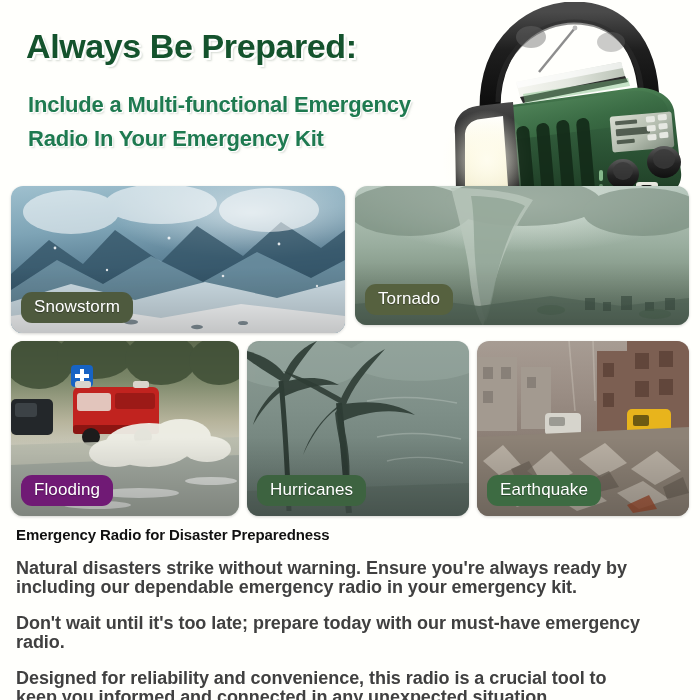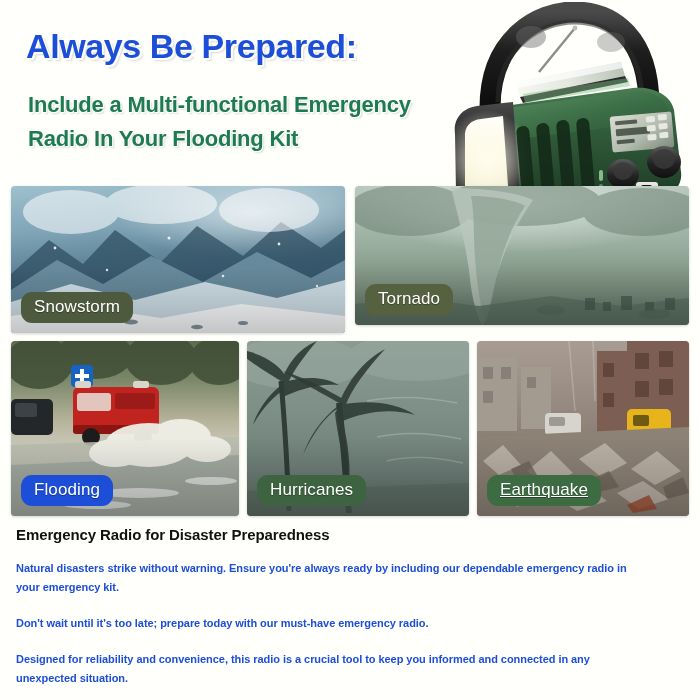--- a/index.html
+++ b/index.html
@@ -60,21 +60,21 @@
   .grid {
     position: absolute;
     left: 11px;
     top: 186px;
     width: 678px;
     height: 330px;
   }
 
   .tile {
     position: absolute;
-    border-radius: 4px;
+    border-radius: 12px;
     overflow: hidden;
     box-shadow: 0 1px 3px rgba(0,0,0,0.18);
   }
 
   .tile .scene { position: absolute; inset: 0; }
 
   
   .t-snowstorm { left: 0;   top: 0;   width: 334px; height: 147px; }
   .t-tornado   { left: 344px; top: 0; width: 334px; height: 139px; }
   
@@ -135,39 +135,39 @@
     width: 668px;
   }
   .copy h2 {
     font-size: 15px;
     font-weight: bold;
     color: #111111;
     margin-bottom: 16px;
     letter-spacing: -0.1px;
   }
   .copy p {
-    font-size: 11px;
+    font-size: 18px;
     font-weight: bold;
-    color: #1d4ed8;
+    color: #404040;
     line-height: 19px;
     margin-bottom: 17px;
     max-width: 636px;
     letter-spacing: -0.05px;
   }
   .copy p:last-child { margin-bottom: 0; }
 </style>
 </head>
 <body style="background: rgb(255, 255, 252);">
 
 <div class="header">
-  <div class="headline" style="color: #1d4ed8;">Always Be Prepared:</div>
+  <div class="headline" style="color: #14532d;">Always Be Prepared:</div>
 
   <div class="subheadline" style="color: rgb(30, 122, 80);">
     <span>Include a Multi-functional Emergency</span>
-    <span>Radio In Your Flooding Kit</span>
+    <span>Radio In Your Emergency Kit</span>
   </div>
 </div>
 
 <div class="radio-wrap">
   <svg viewBox="0 0 255 238" xmlns="http://www.w3.org/2000/svg">
     <defs>
       <linearGradient id="gBody" x1="0" y1="0" x2="0" y2="1">
         <stop offset="0%" stop-color="#4a7f52"></stop>
         <stop offset="22%" stop-color="#356340"></stop>
         <stop offset="70%" stop-color="#24472c"></stop>
@@ -392,21 +392,21 @@
         </g>
         <g fill="#ffffff" opacity="0.6">
           <ellipse cx="40" cy="142" rx="30" ry="5"></ellipse>
           <ellipse cx="128" cy="152" rx="40" ry="5"></ellipse>
           <ellipse cx="200" cy="140" rx="26" ry="4"></ellipse>
           <ellipse cx="86" cy="164" rx="34" ry="4"></ellipse>
         </g>
       </svg>
       <div class="tile-shade"></div>
     </div>
-    <div class="badge" style="background: #1d4ed8;">Flooding</div>
+    <div class="badge" style="background: #701a75;">Flooding</div>
   </div>
 
   <div class="tile t-hurricanes">
     <div class="scene hurricane-bg">
       <svg class="overlay" viewBox="0 0 222 175" preserveAspectRatio="none">
         <g fill="#9fb0a7" opacity="0.4">
           <ellipse cx="50" cy="22" rx="66" ry="26"></ellipse>
           <ellipse cx="170" cy="16" rx="70" ry="24"></ellipse>
         </g>
 
@@ -493,21 +493,21 @@
           <polygon points="60,150 78,142 84,154 64,160"></polygon>
           <polygon points="150,164 172,154 180,168 156,172"></polygon>
         </g>
         <g stroke="#d8d2c7" stroke-width="1.6" opacity="0.35" fill="none">
           <path d="M92 0 L98 70"></path>
           <path d="M116 0 L118 60"></path>
         </g>
       </svg>
       <div class="tile-shade"></div>
     </div>
-    <div class="badge" style="background: rgb(61, 107, 66); text-decoration: underline;">Earthquake</div>
+    <div class="badge" style="background: rgb(61, 107, 66);">Earthquake</div>
   </div>
 
 </div>
 
 <div class="copy">
   <h2>Emergency Radio for Disaster Preparedness</h2>
   <p>Natural disasters strike without warning. Ensure you're always ready by including our dependable emergency radio in your emergency kit.</p>
   <p>Don't wait until it's too late; prepare today with our must-have emergency radio.</p>
   <p>Designed for reliability and convenience, this radio is a crucial tool to keep you informed and connected in any unexpected situation.</p>
 </div>

